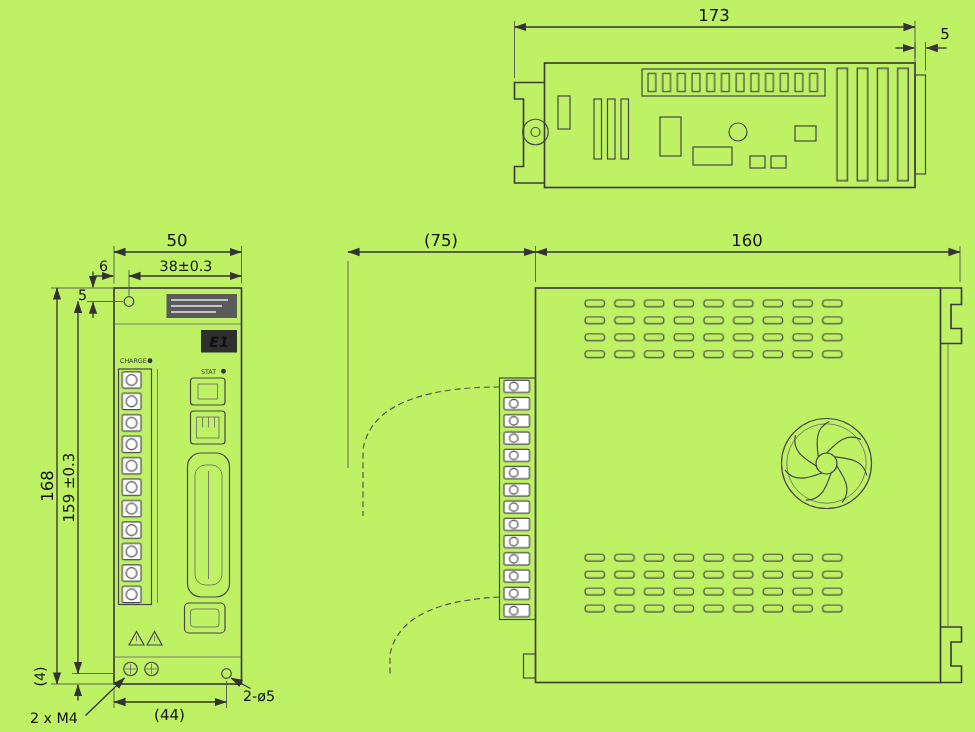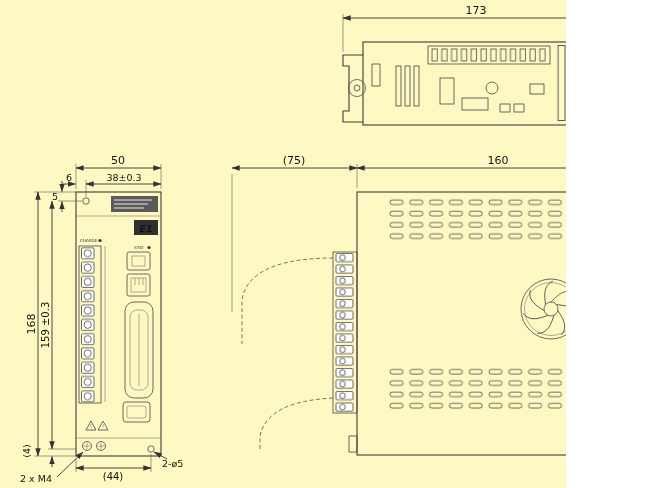--- a/index.html
+++ b/index.html
@@ -1,16 +1,16 @@
 <!DOCTYPE html>
 <html><head>
 <meta charset="utf-8">
 <style>
   html,body{margin:0;padding:0;background:#fff;}
-  #stage{position:relative;width:566px;height:488px;background:#fef9c3;overflow:hidden;}
+  #stage{position:relative;width:650px;height:488px;background:#bef264;overflow:hidden;}
   svg{display:block;}
   text{font-family:"DejaVu Sans", sans-serif; fill:#111;}
   .t11{font-size:11px;}
   .t10{font-size:10px;}
   .t9{font-size:9.5px;}
   .t4{font-size:4.2px; fill:#333;}
   .o{fill:none;stroke:#3c3c3c;stroke-width:1.1;}
   .d{fill:none;stroke:#474747;stroke-width:0.8;}
   .dl{fill:none;stroke:#6a6a6a;stroke-width:0.55;}
   .dim{stroke:#333;stroke-width:0.9;fill:none;}

